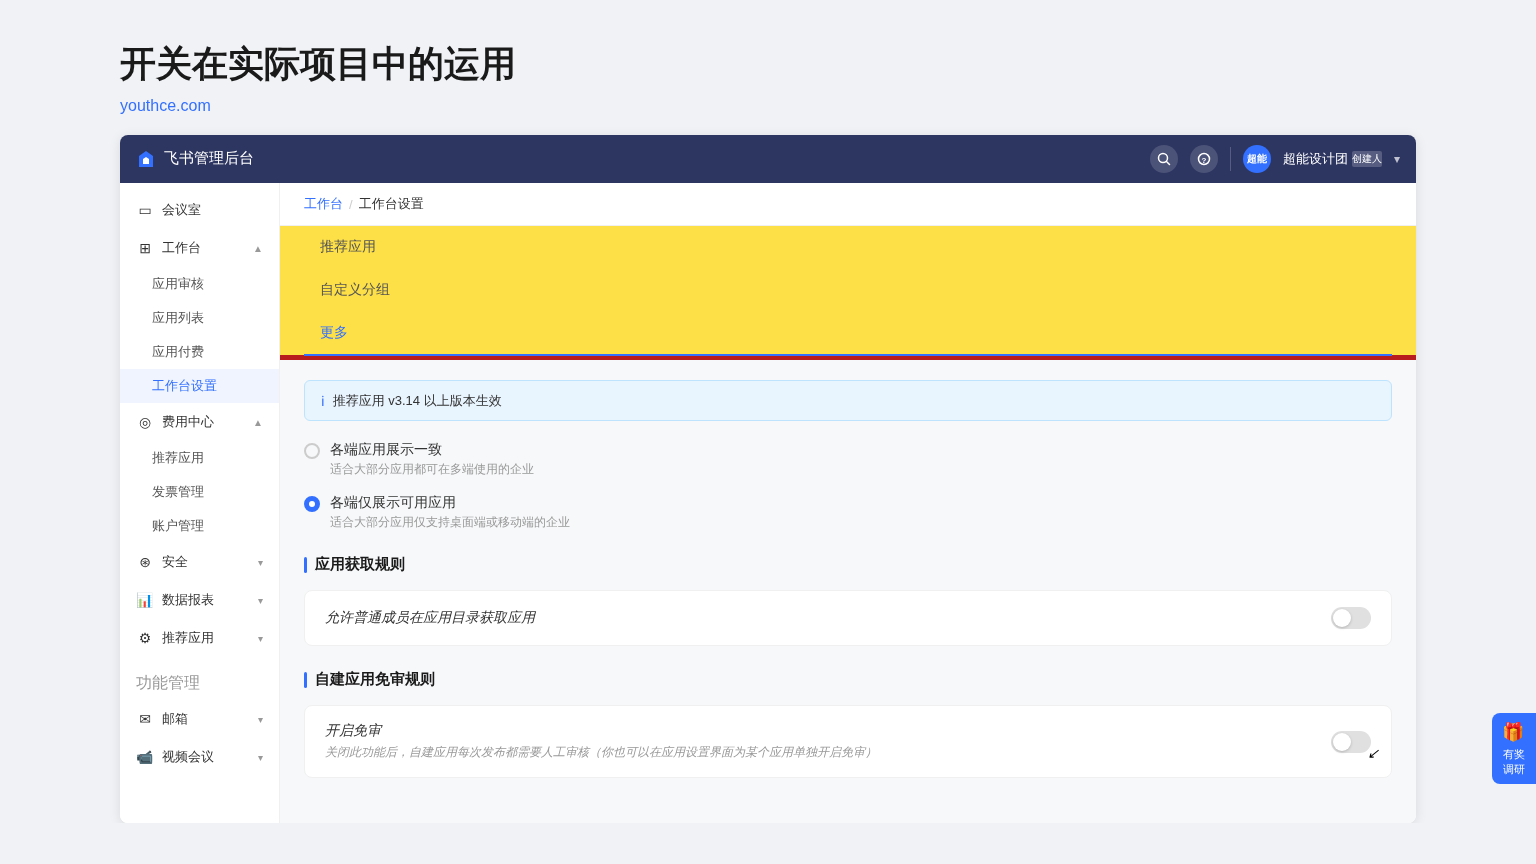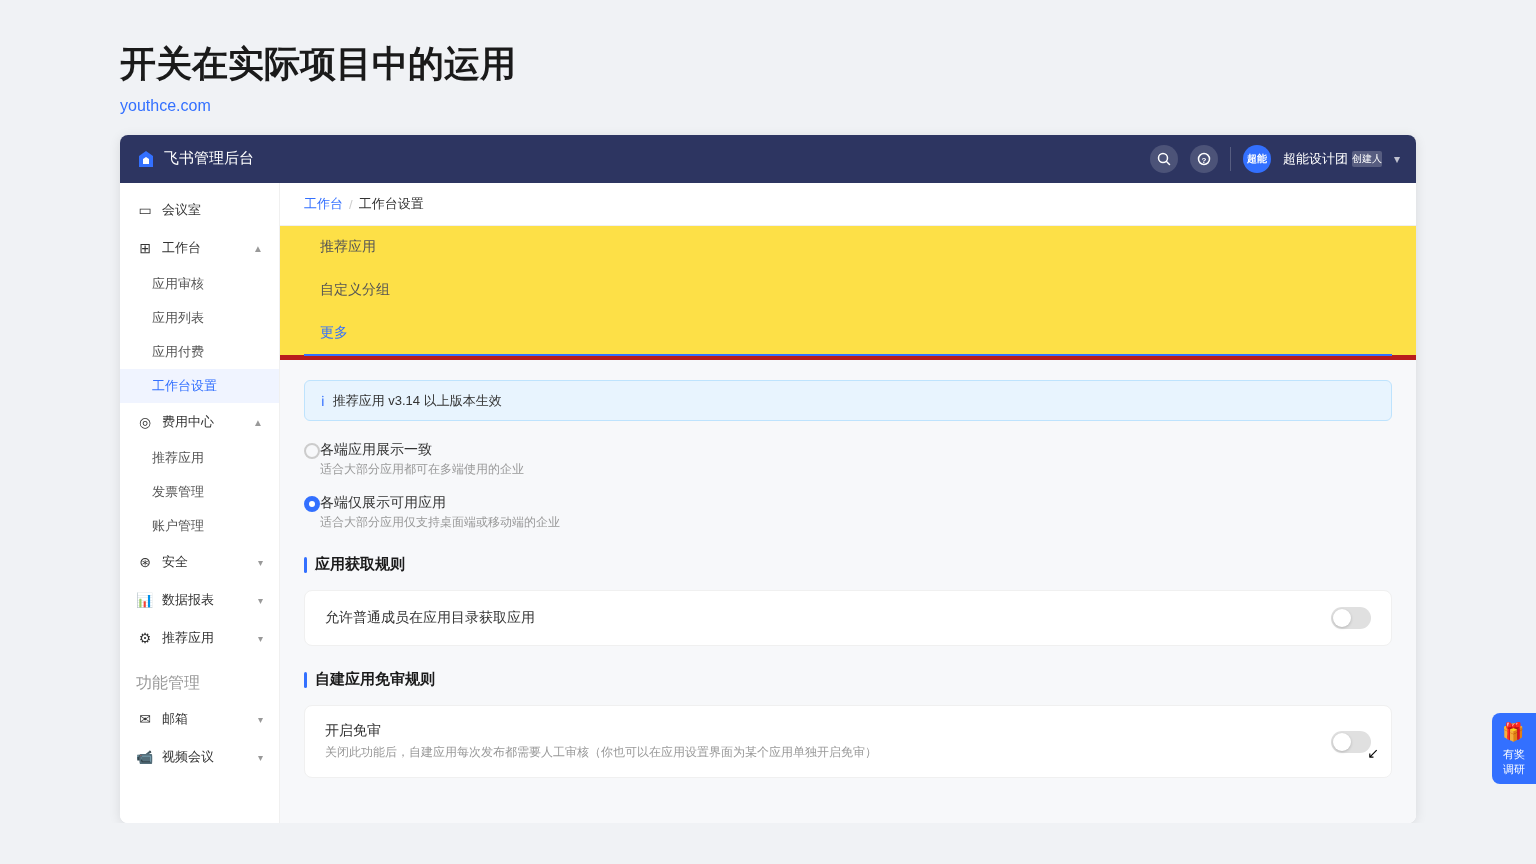--- a/index.html
+++ b/index.html
@@ -59,29 +59,29 @@
     
     .notice-bar { background: #e8f4fe; border: 1px solid #bee3fd; border-radius: 6px; padding: 10px 16px; display: flex; align-items: center; gap: 8px; font-size: 13px; color: #333; margin-bottom: 20px; }
     .notice-icon { color: #3370ff; font-size: 14px; }
 
     
     .section { margin-bottom: 24px; }
     .section-title { display: flex; align-items: center; gap: 8px; font-size: 15px; font-weight: 600; color: #1a1a1a; margin-bottom: 16px; }
     .section-title-bar { width: 3px; height: 16px; background: #3370ff; border-radius: 2px; }
 
     
-    .radio-option { display: flex; align-items: flex-start; margin-bottom: 16px; cursor: pointer; }
+    .radio-option { display: flex; align-items: flex-start; gap: 10px; margin-bottom: 16px; cursor: pointer; }
     .radio-circle { width: 16px; height: 16px; border-radius: 50%; border: 2px solid #ccc; flex-shrink: 0; margin-top: 2px; display: flex; align-items: center; justify-content: center; }
     .radio-circle.checked { border-color: #3370ff; background: #3370ff; }
     .radio-circle.checked::after { content: ''; width: 6px; height: 6px; border-radius: 50%; background: #fff; }
     .radio-label { font-size: 14px; color: #333; font-weight: 500; }
     .radio-desc { font-size: 12px; color: #999; margin-top: 2px; }
 
     
-    .setting-card { background: #fff; border: 1px solid #f0f0f0; border-radius: 8px; padding: 16px 20px; display: flex; align-items: center; justify-content: space-between; margin-bottom: 12px; }
+    .setting-card { background: #fff; border: 1px solid #f0f0f0; border-radius: 8px; padding: 16px 20px; display: flex; align-items: center; justify-content: space-between; margin-bottom: 12px; font-style: italic; }
     .setting-card-label { font-size: 14px; color: #333; }
 
     
     .toggle { width: 40px; height: 22px; border-radius: 11px; background: #e0e0e0; position: relative; cursor: pointer; flex-shrink: 0; }
     .toggle-dot { width: 18px; height: 18px; border-radius: 50%; background: #fff; position: absolute; top: 2px; left: 2px; transition: left 0.2s; box-shadow: 0 1px 3px rgba(0,0,0,0.2); }
 
     
     .gift-btn { position: fixed; right: 0; bottom: 80px; background: #3370ff; color: #fff; width: 44px; border-radius: 8px 0 0 8px; padding: 8px 6px; font-size: 11px; text-align: center; cursor: pointer; display: flex; flex-direction: column; align-items: center; gap: 4px; }
     .gift-icon { font-size: 18px; }
   </style>

